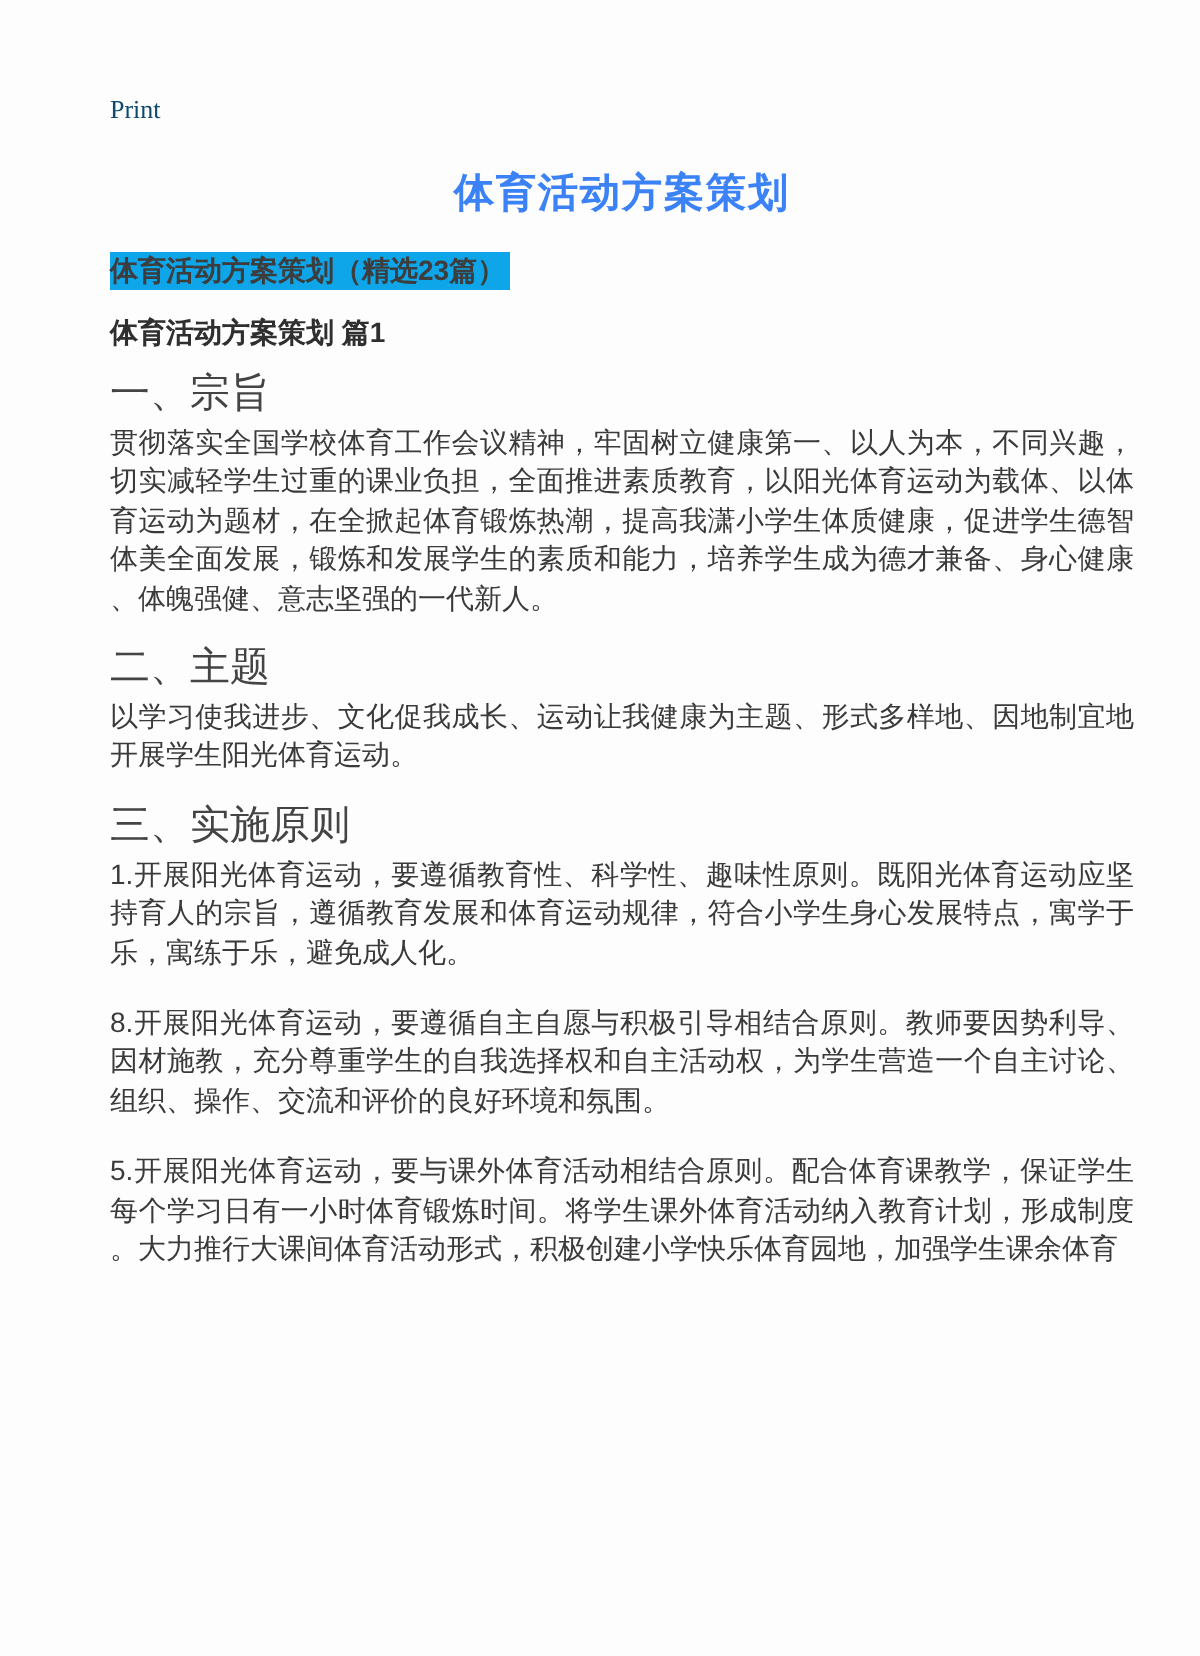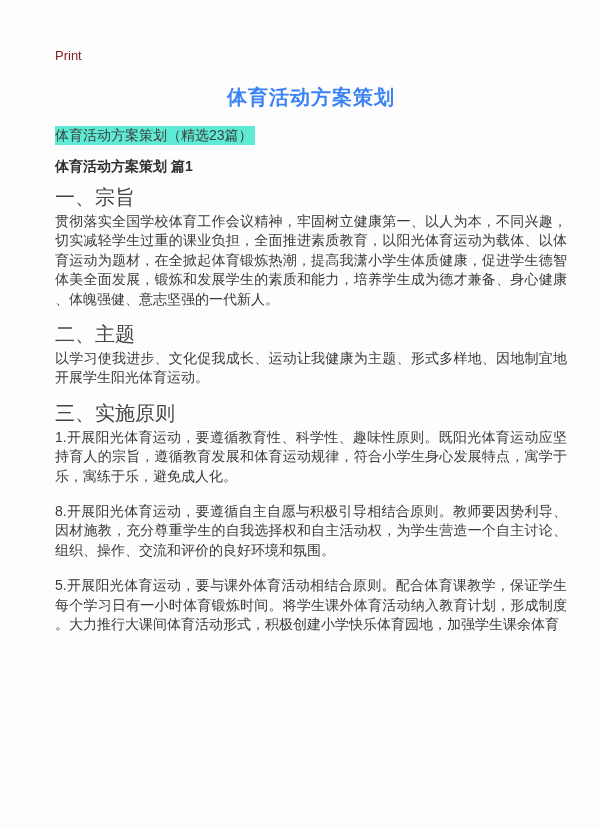--- a/index.html
+++ b/index.html
@@ -11,42 +11,42 @@
     background: #fdfdfd;
     font-family: "Liberation Sans", "DejaVu Sans", sans-serif;
     color: #3a3a3a;
   }
   .page {
     width: 600px;
     height: 828px;
     padding: 46px 33px 20px 55px;
   }
   .print-link {
-    font-family: Liberation Sans, sans-serif;
+    font-family: Liberation Serif, serif;
     font-size: 13px;
-    color: #7f1d1d;
+    color: #0c4a6e;
     margin-bottom: 21px;
     display: inline-block;
     cursor: pointer;
   }
   .doc-title {
     font-size: 20px;
     font-weight: 700;
     color: #3b82f6;
     text-align: center;
     line-height: 26px;
     margin-bottom: 16px;
     letter-spacing: 1px;
   }
   .subtitle-row { margin-bottom: 12px; }
   .subtitle {
     font-size: 14px;
-    font-weight: 400;
+    font-weight: 700;
     color: #3d3d3d;
-    background: #5eead4;
+    background: #0ea5e9;
     line-height: 19px;
     display: inline-block;
     padding: 0 2px 0 0;
   }
   .article-heading {
     font-size: 14px;
     font-weight: 700;
     color: #2f2f2f;
     line-height: 19px;
     margin-bottom: 12px;

